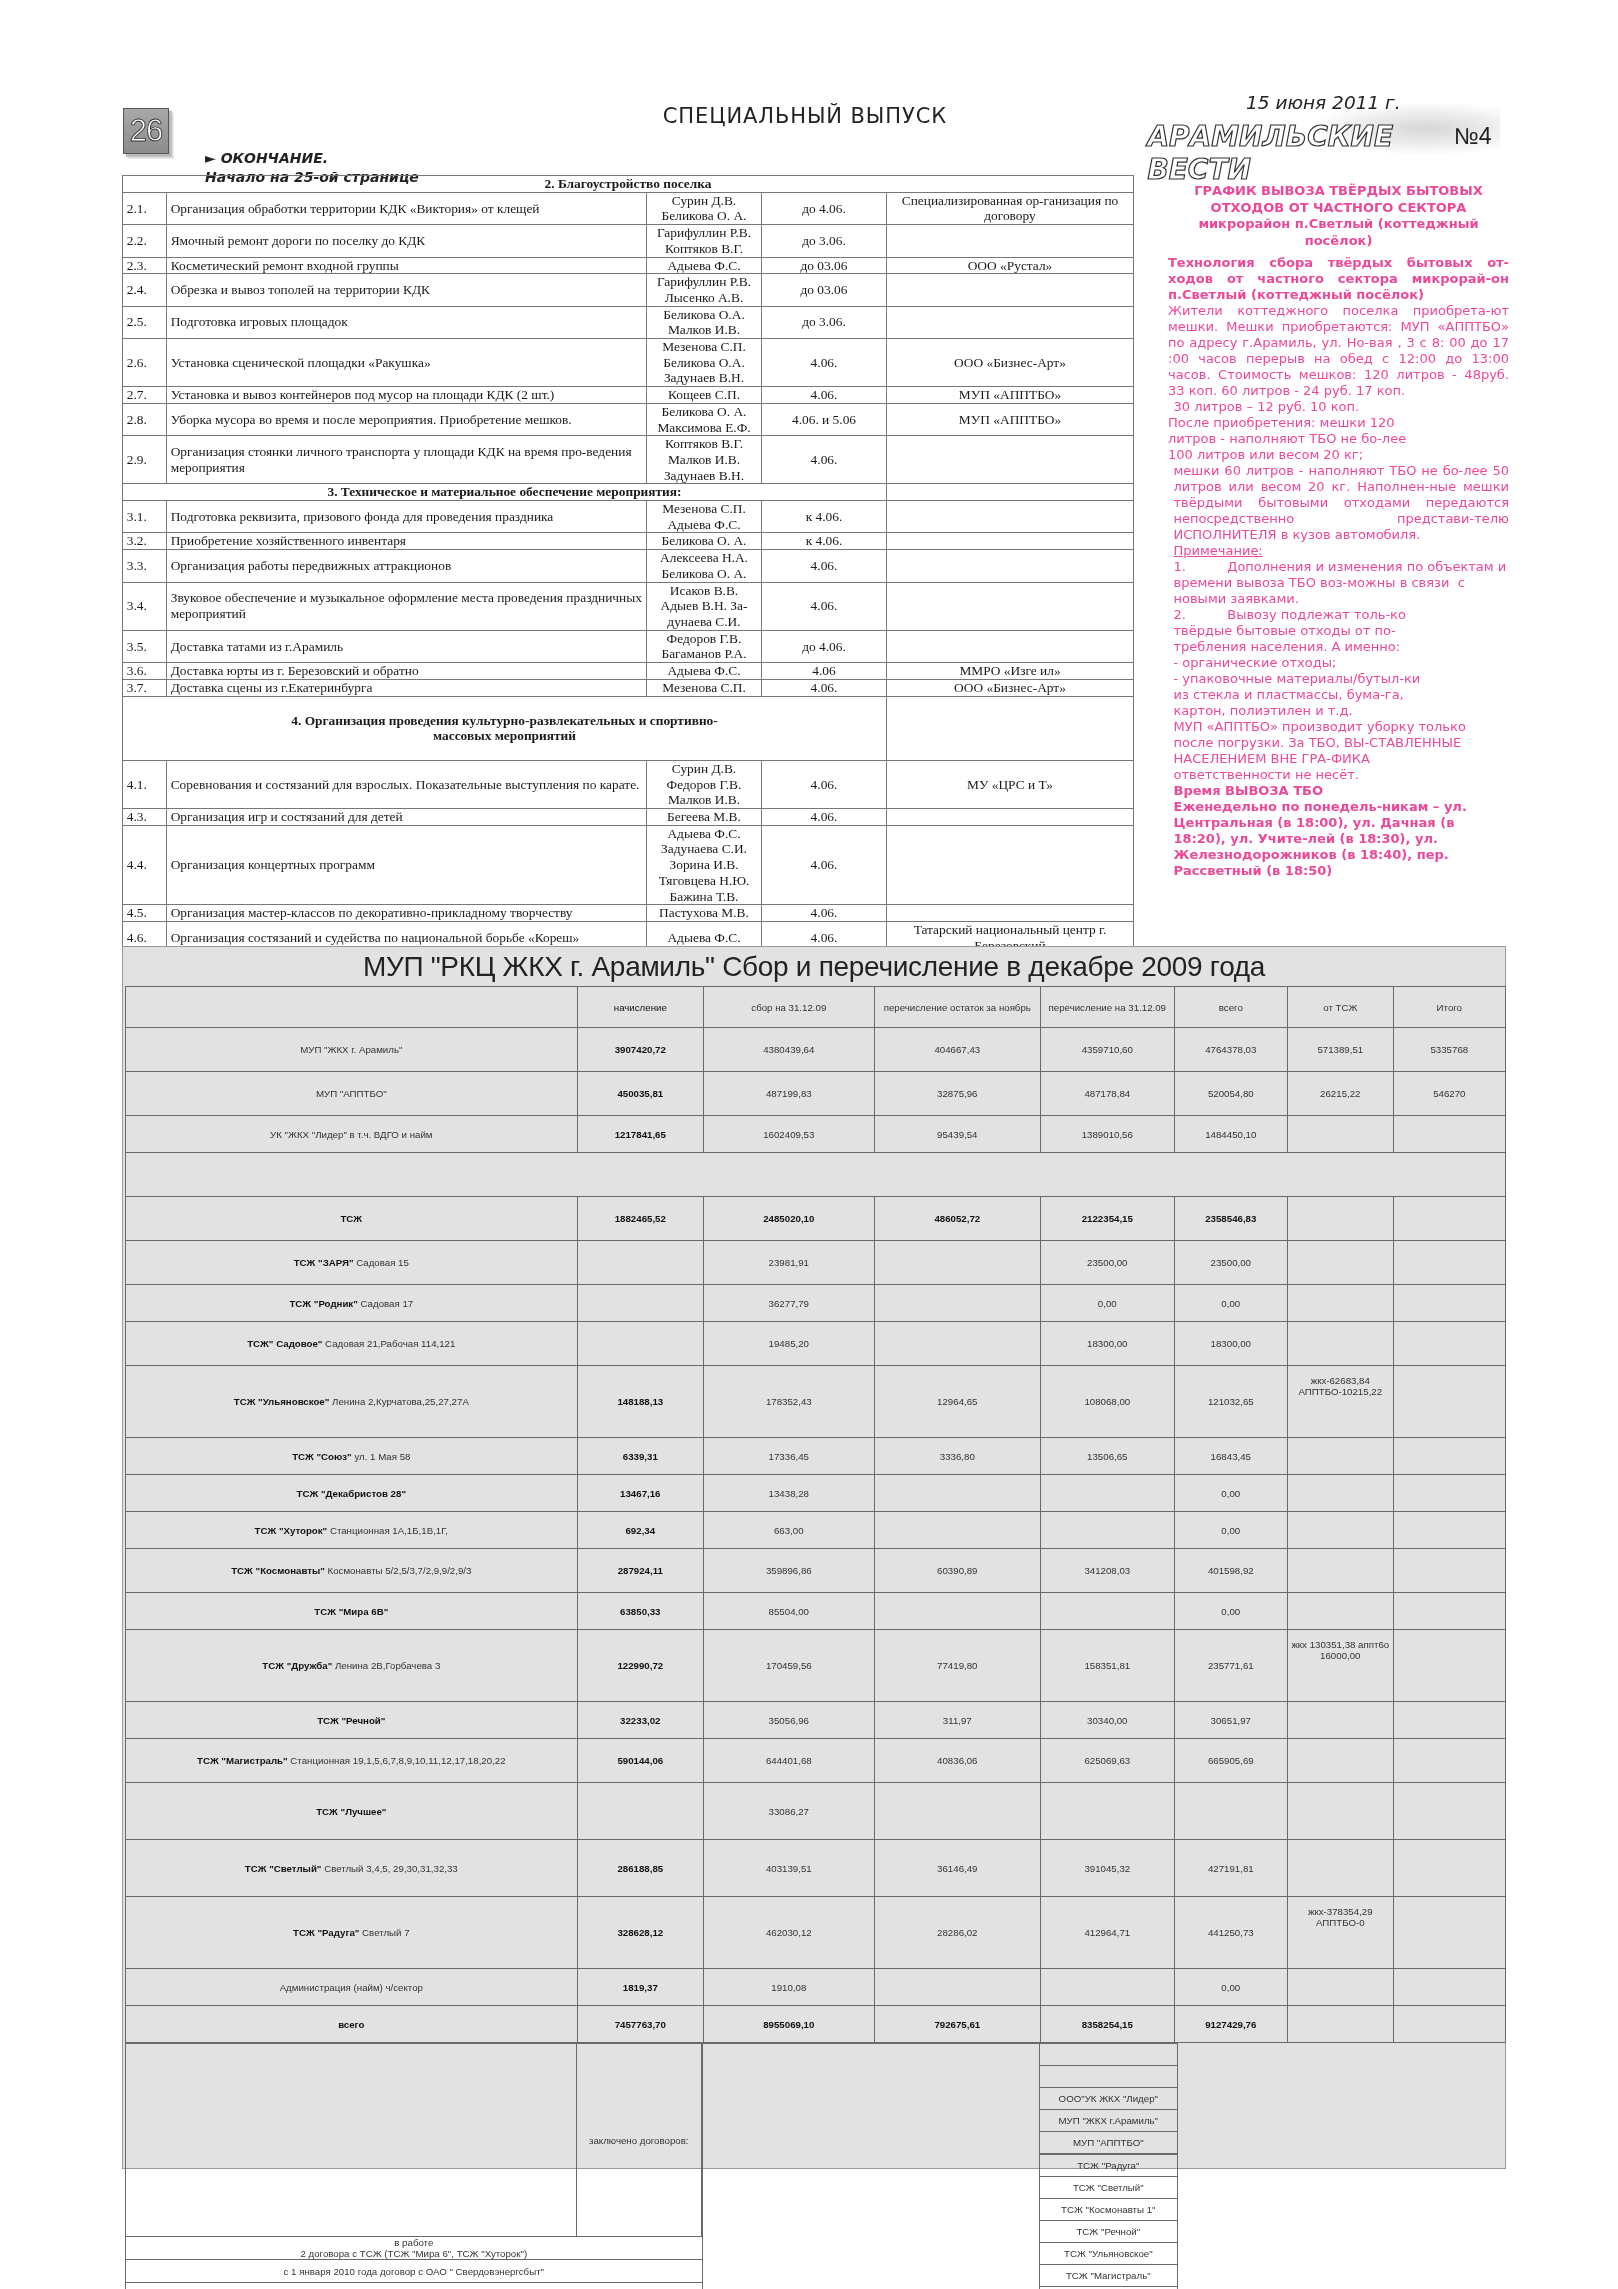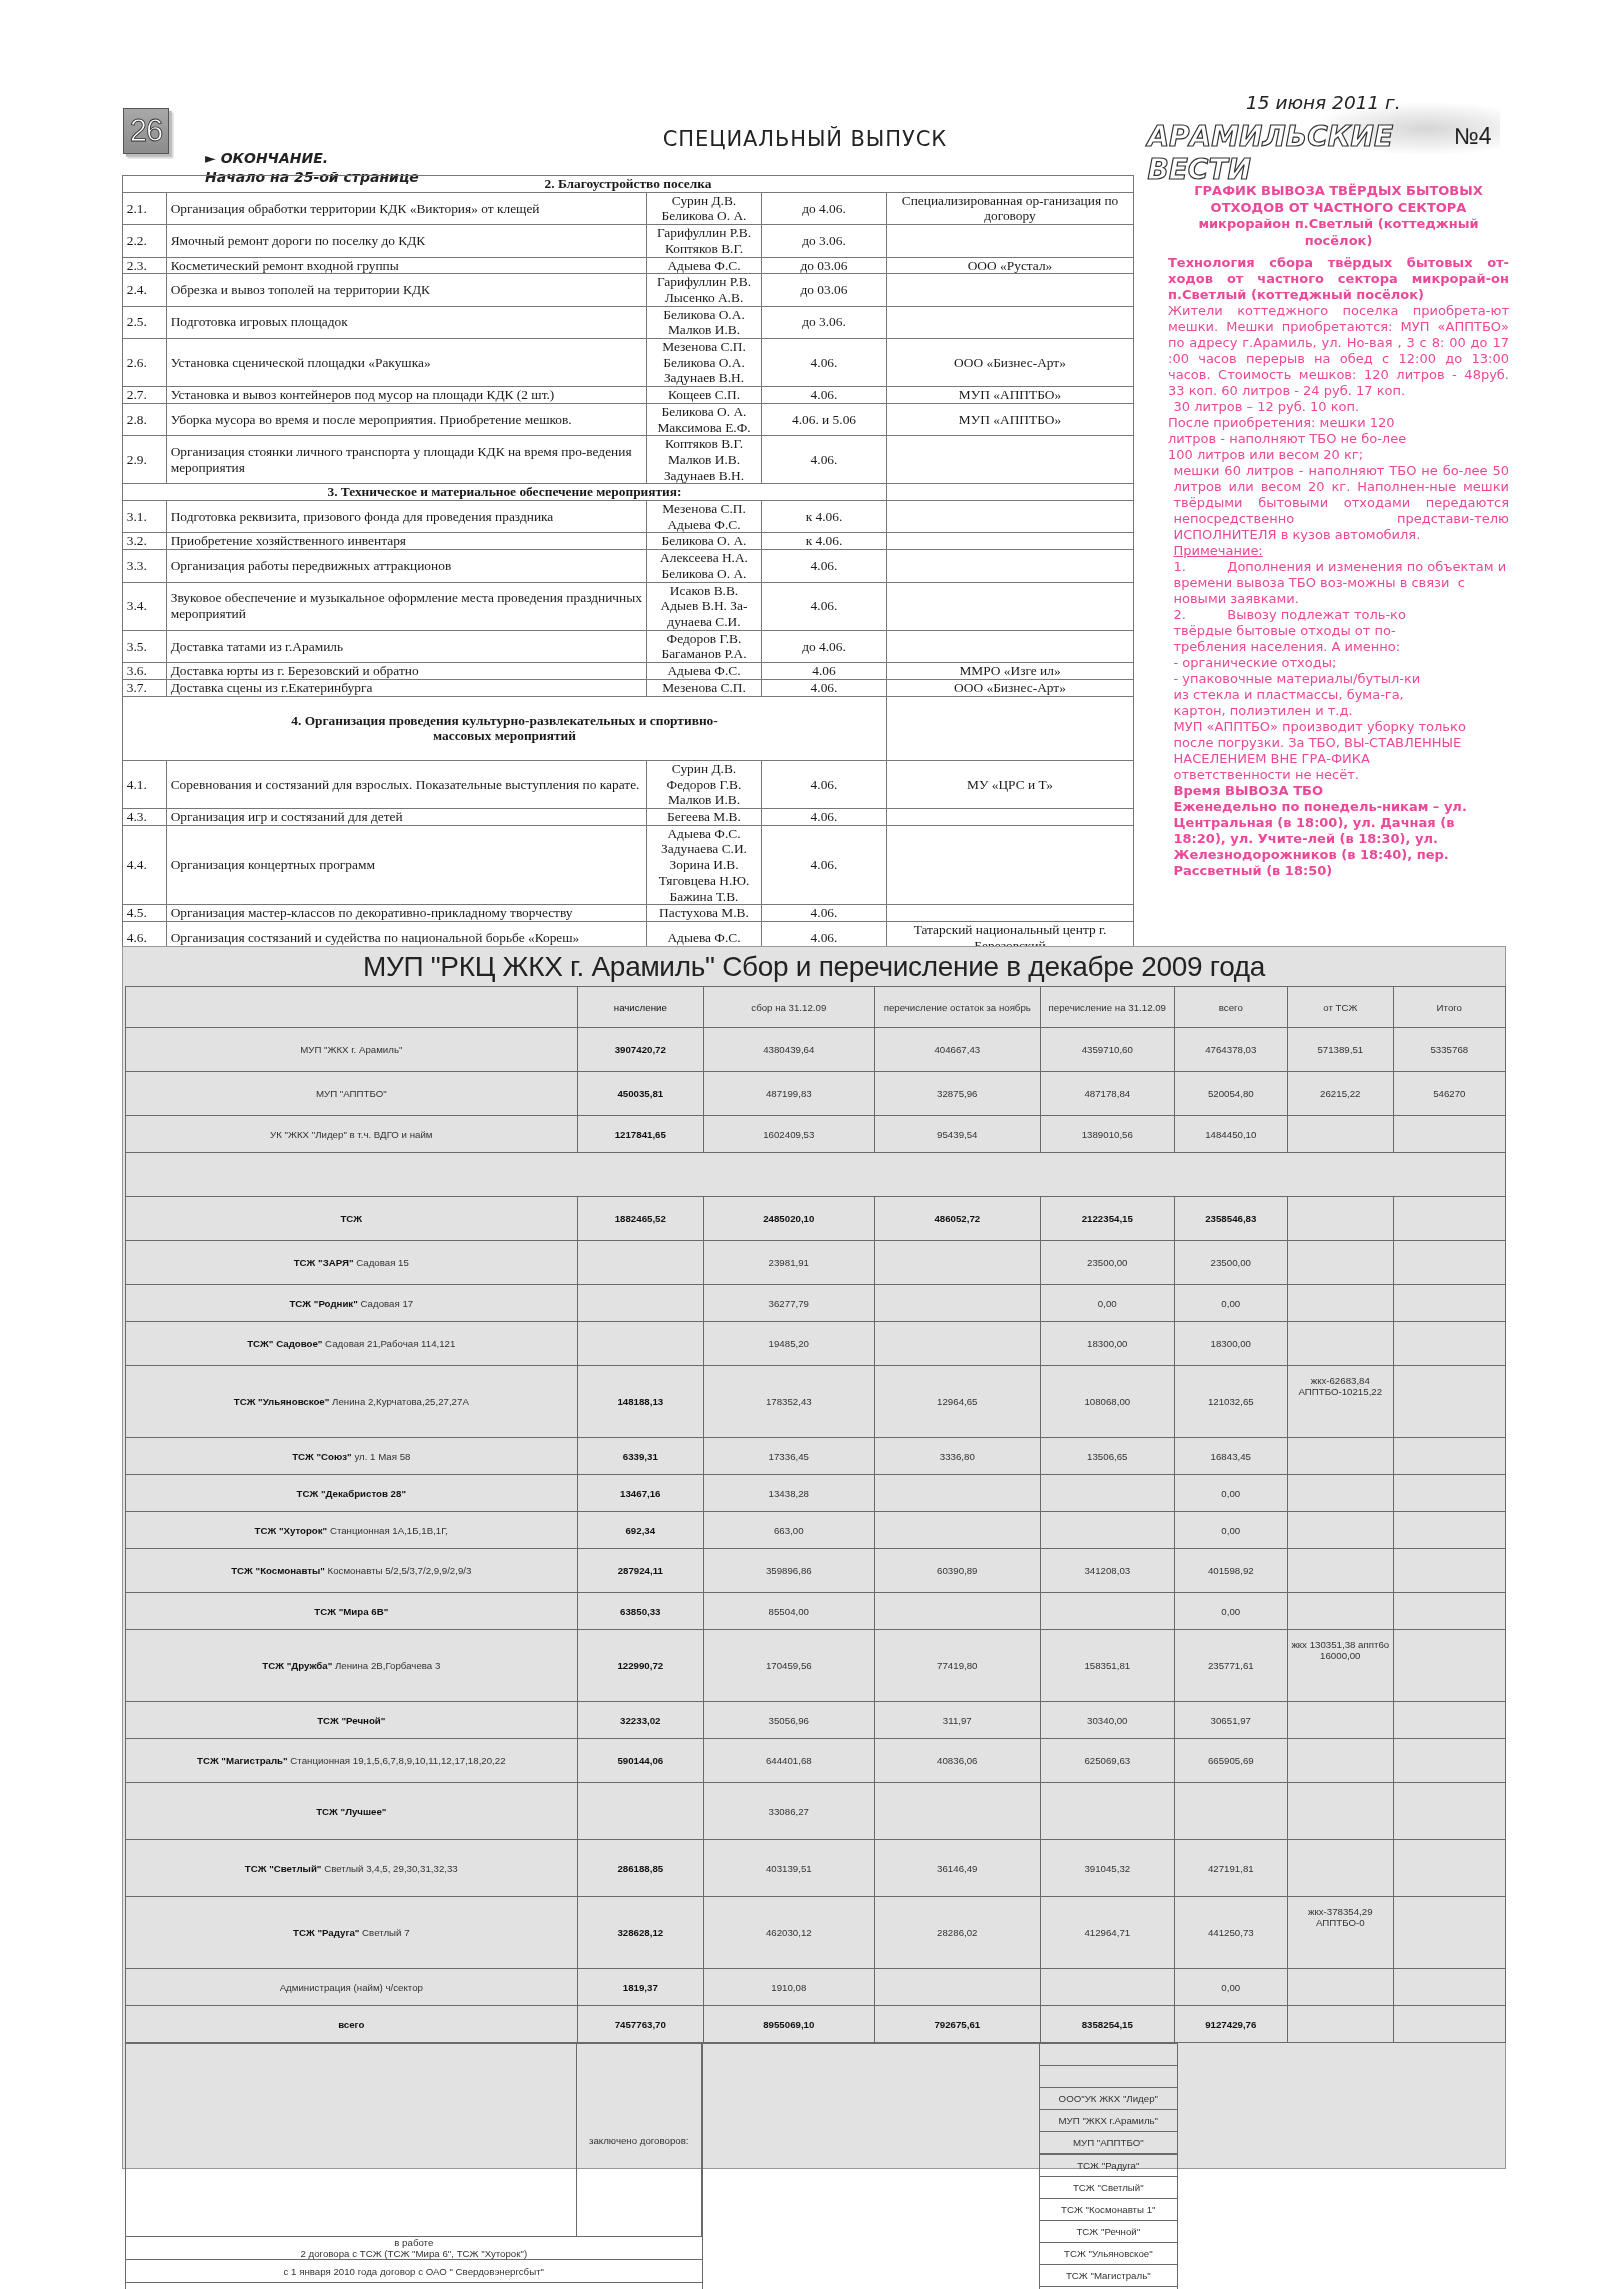--- a/index.html
+++ b/index.html
@@ -8,21 +8,21 @@
 
   
   .page-num {
     position: absolute; left: 123px; top: 108px; width: 46px; height: 46px;
     background: linear-gradient(#a8a8a8, #8c8c8c); border: 0.9px solid #555;
     box-shadow: 2.8px 2.8px 0 #bbb, 4.6px 4.6px 0 #ddd;
     display: flex; align-items: center; justify-content: center;
   }
   .page-num span { font-family: "Liberation Sans", sans-serif; font-size: 31px; color: #fff; -webkit-text-stroke: 0.9px #333; letter-spacing: -0.9px; }
   .cont { position: absolute; left: 205px; top: 113px; font-family: "DejaVu Sans", sans-serif; font-style: italic; font-weight: bold; font-size: 14px; line-height: 19.4px; color: #222; margin-top: 36px; }
-  .special { position: absolute; left: 0; width: 1619px; top: 127px; text-align: center; font-family: "DejaVu Sans", sans-serif; font-size: 21px; letter-spacing: 0.9px; color: #222; }
+  .special { position: absolute; left: 0; width: 1619px; top: 104px; text-align: center; font-family: "DejaVu Sans", sans-serif; font-size: 21px; letter-spacing: 0.9px; color: #222; }
   .special span { margin-left: -9.2px; }
   .masthead { position: absolute; left: 1140px; top: 92px; width: 360px; height: 69px; }
   .masthead .swoosh { position: absolute; right: 0; top: 11px; width: 185px; height: 51px; background: radial-gradient(ellipse at 60% 50%, #d6d6d6 0%, #eeeeee 45%, rgba(255,255,255,0) 75%); }
   .masthead .date { position: absolute; left: 106px; top: 0; font-family: "DejaVu Sans", sans-serif; font-style: italic; font-size: 18.5px; color: #222; }
   .masthead .title { position: absolute; left: 7.4px; top: 28px; font-family: "DejaVu Sans", sans-serif; font-style: italic; font-weight: bold; font-size: 28px; color: #fff; -webkit-text-stroke: 1.2px #333; letter-spacing: 0px; }
   .masthead .issue { position: absolute; left: 314px; top: 31px; font-family: "Liberation Sans", sans-serif; font-size: 23px; color: #222; }
 
   
   table.plan { position: absolute; left: 122px; top: 175px; width: 1012px; border-collapse: collapse; font-family: "Liberation Serif", serif; font-size: 13.4px; line-height: 15.7px; }
   table.plan td { border: 0.9px solid #777; padding: 0 3.7px; vertical-align: middle; }

